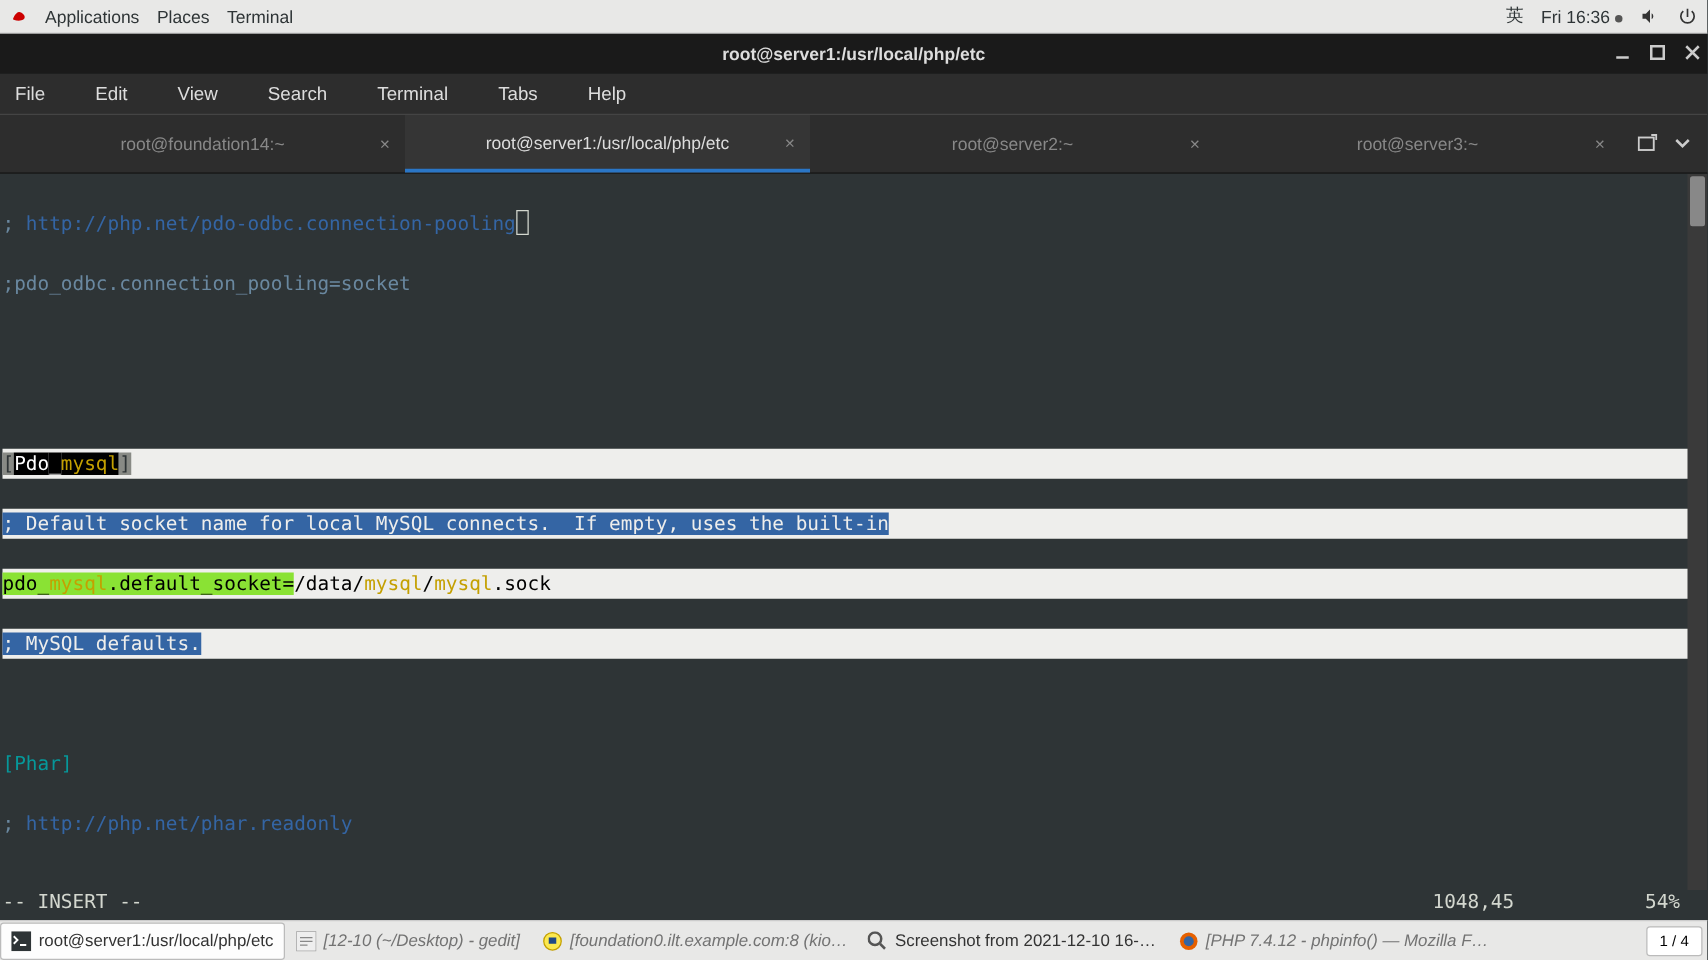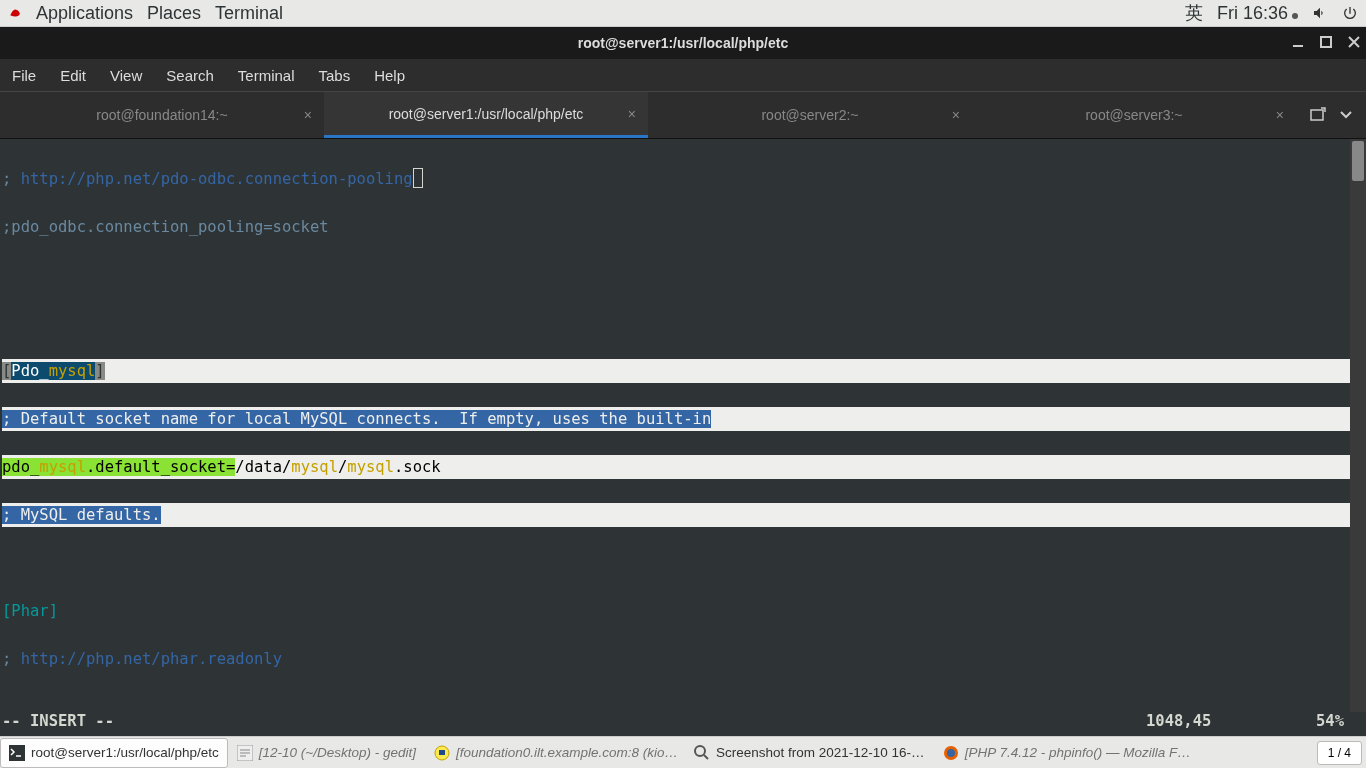--- a/index.html
+++ b/index.html
@@ -13,21 +13,21 @@
   flex-direction: column;
   font-size: 14px;
 }
 .topbar {
   height: 27px;
   background: #e8e8e7;
   display: flex;
   align-items: center;
   padding: 0 8px;
   color: #2e3436;
-  font-size: 18px;
+  font-size: 14px;
   border-bottom: 1px solid #ccc;
 }
 .topbar-left { display: flex; align-items: center; gap: 14px; flex: 1; }
 .topbar-right { display: flex; align-items: center; gap: 14px; }
 .redhat-icon { width: 14px; height: 14px; color: #c00; }
 .power-icon, .volume-icon { width: 16px; height: 16px; }
 .status-dot { width: 6px; height: 6px; border-radius: 50%; background: #555; display: inline-block; margin-left: 4px; }
 .titlebar {
   height: 32px;
   background: #1a1a1a;
@@ -40,21 +40,21 @@
   font-weight: bold;
 }
 .win-controls { position: absolute; right: 6px; display: flex; gap: 16px; align-items: center; }
 .win-btn svg { width: 12px; height: 12px; color: #ccc; }
 .menubar {
   height: 32px;
   background: #2d2d2d;
   display: flex;
   align-items: center;
   padding: 0 6px;
-  gap: 12px;
+  gap: 28px;
   color: #ddd;
   font-size: 15px;
 }
 .menubar span { padding: 4px 6px; }
 .tabbar {
   height: 48px;
   background: #2d2d2d;
   display: flex;
   align-items: stretch;
   border-top: 1px solid #444;
@@ -88,21 +88,21 @@
   position: relative;
   overflow: hidden;
 }
 .scrollbar-track { position: absolute; right: 0; top: 0; bottom: 0; width: 16px; background: #3a3a3a; }
 .scrollbar-thumb { position: absolute; right: 2px; top: 2px; width: 12px; height: 40px; background: #888; border-radius: 2px; }
 .statusline {
   height: 24px;
   font-family: "DejaVu Sans Mono",monospace;
   font-size: 15.5px;
   color: #d3d7cf;
-  font-weight: bold;
+  font-weight: normal;
   display: flex;
   padding-left: 2px;
 }
 .statusline .fill { flex: 1; }
 .statusline .pos { width: 150px; }
 .statusline .pct { width: 70px; text-align: right; padding-right: 22px; }
 .taskbar {
   height: 32px;
   background: #e8e8e7;
   display: flex;
@@ -141,21 +141,21 @@
 .c-blue { color: #3465a4; }
 .c-gray { color: #6a88a0; }
 .c-cyan { color: #06989a; }
 .c-yellow { color: #c4a000; }
 
 .hl-white { background: #eeeeec; }
 .hl-green { background: #8ae234; color: #000; }
 .hl-green .c-yellow { color: #c4a000; }
 .hl-sel { background: #3465a4; color: #eeeeec; }
 .hl-gray { background: #888a85; }
-.hl-purple { background: #0c4a6e; color: #fff; }
+.hl-purple { background: #000000; color: #fff; }
 .cursor { display: inline-block; width: 10px; height: 20px; border: 1px solid #d3d7cf; vertical-align: middle; margin-bottom: 3px; }
 </style>
 </head>
 <body>
 
 <div class="topbar">
   <div class="topbar-left">
     <svg class="redhat-icon" viewBox="0 0 24 24">
         <path fill="currentColor" d="M4 16c2-6 6-10 8-10s7 2 8 6c1 4-3 6-8 6s-8-2-8-2z"></path>
       </svg>

